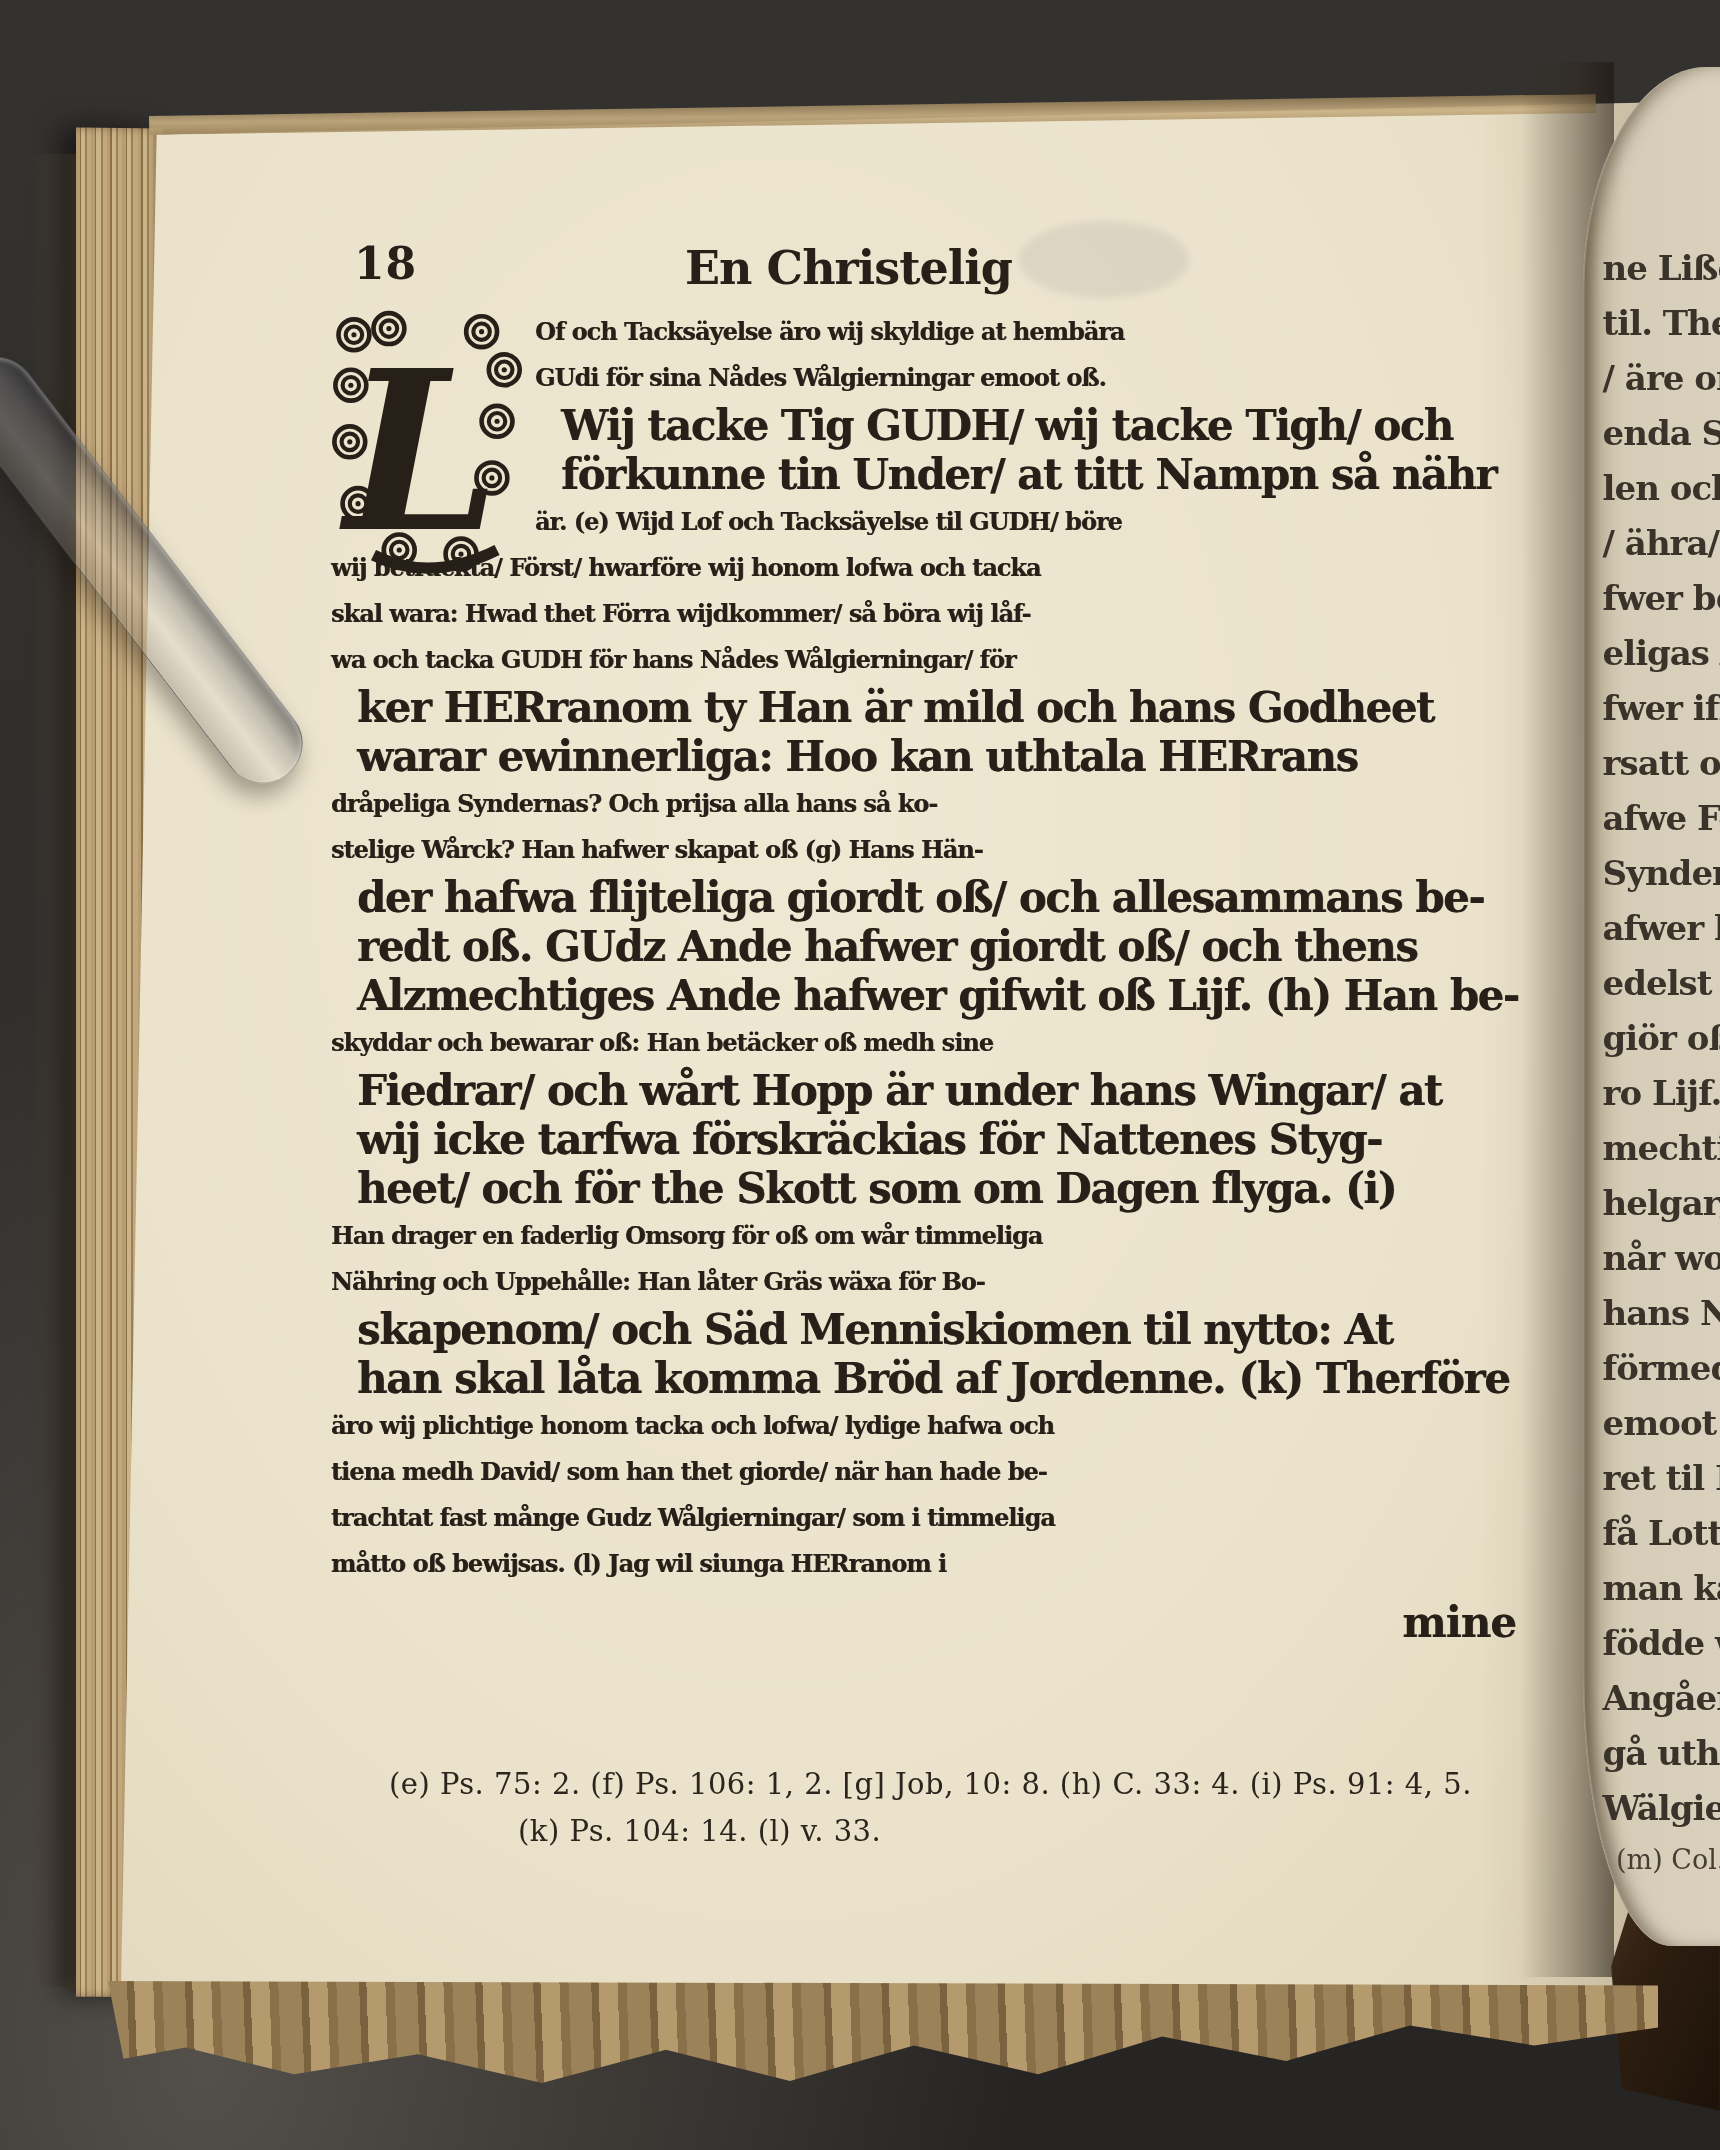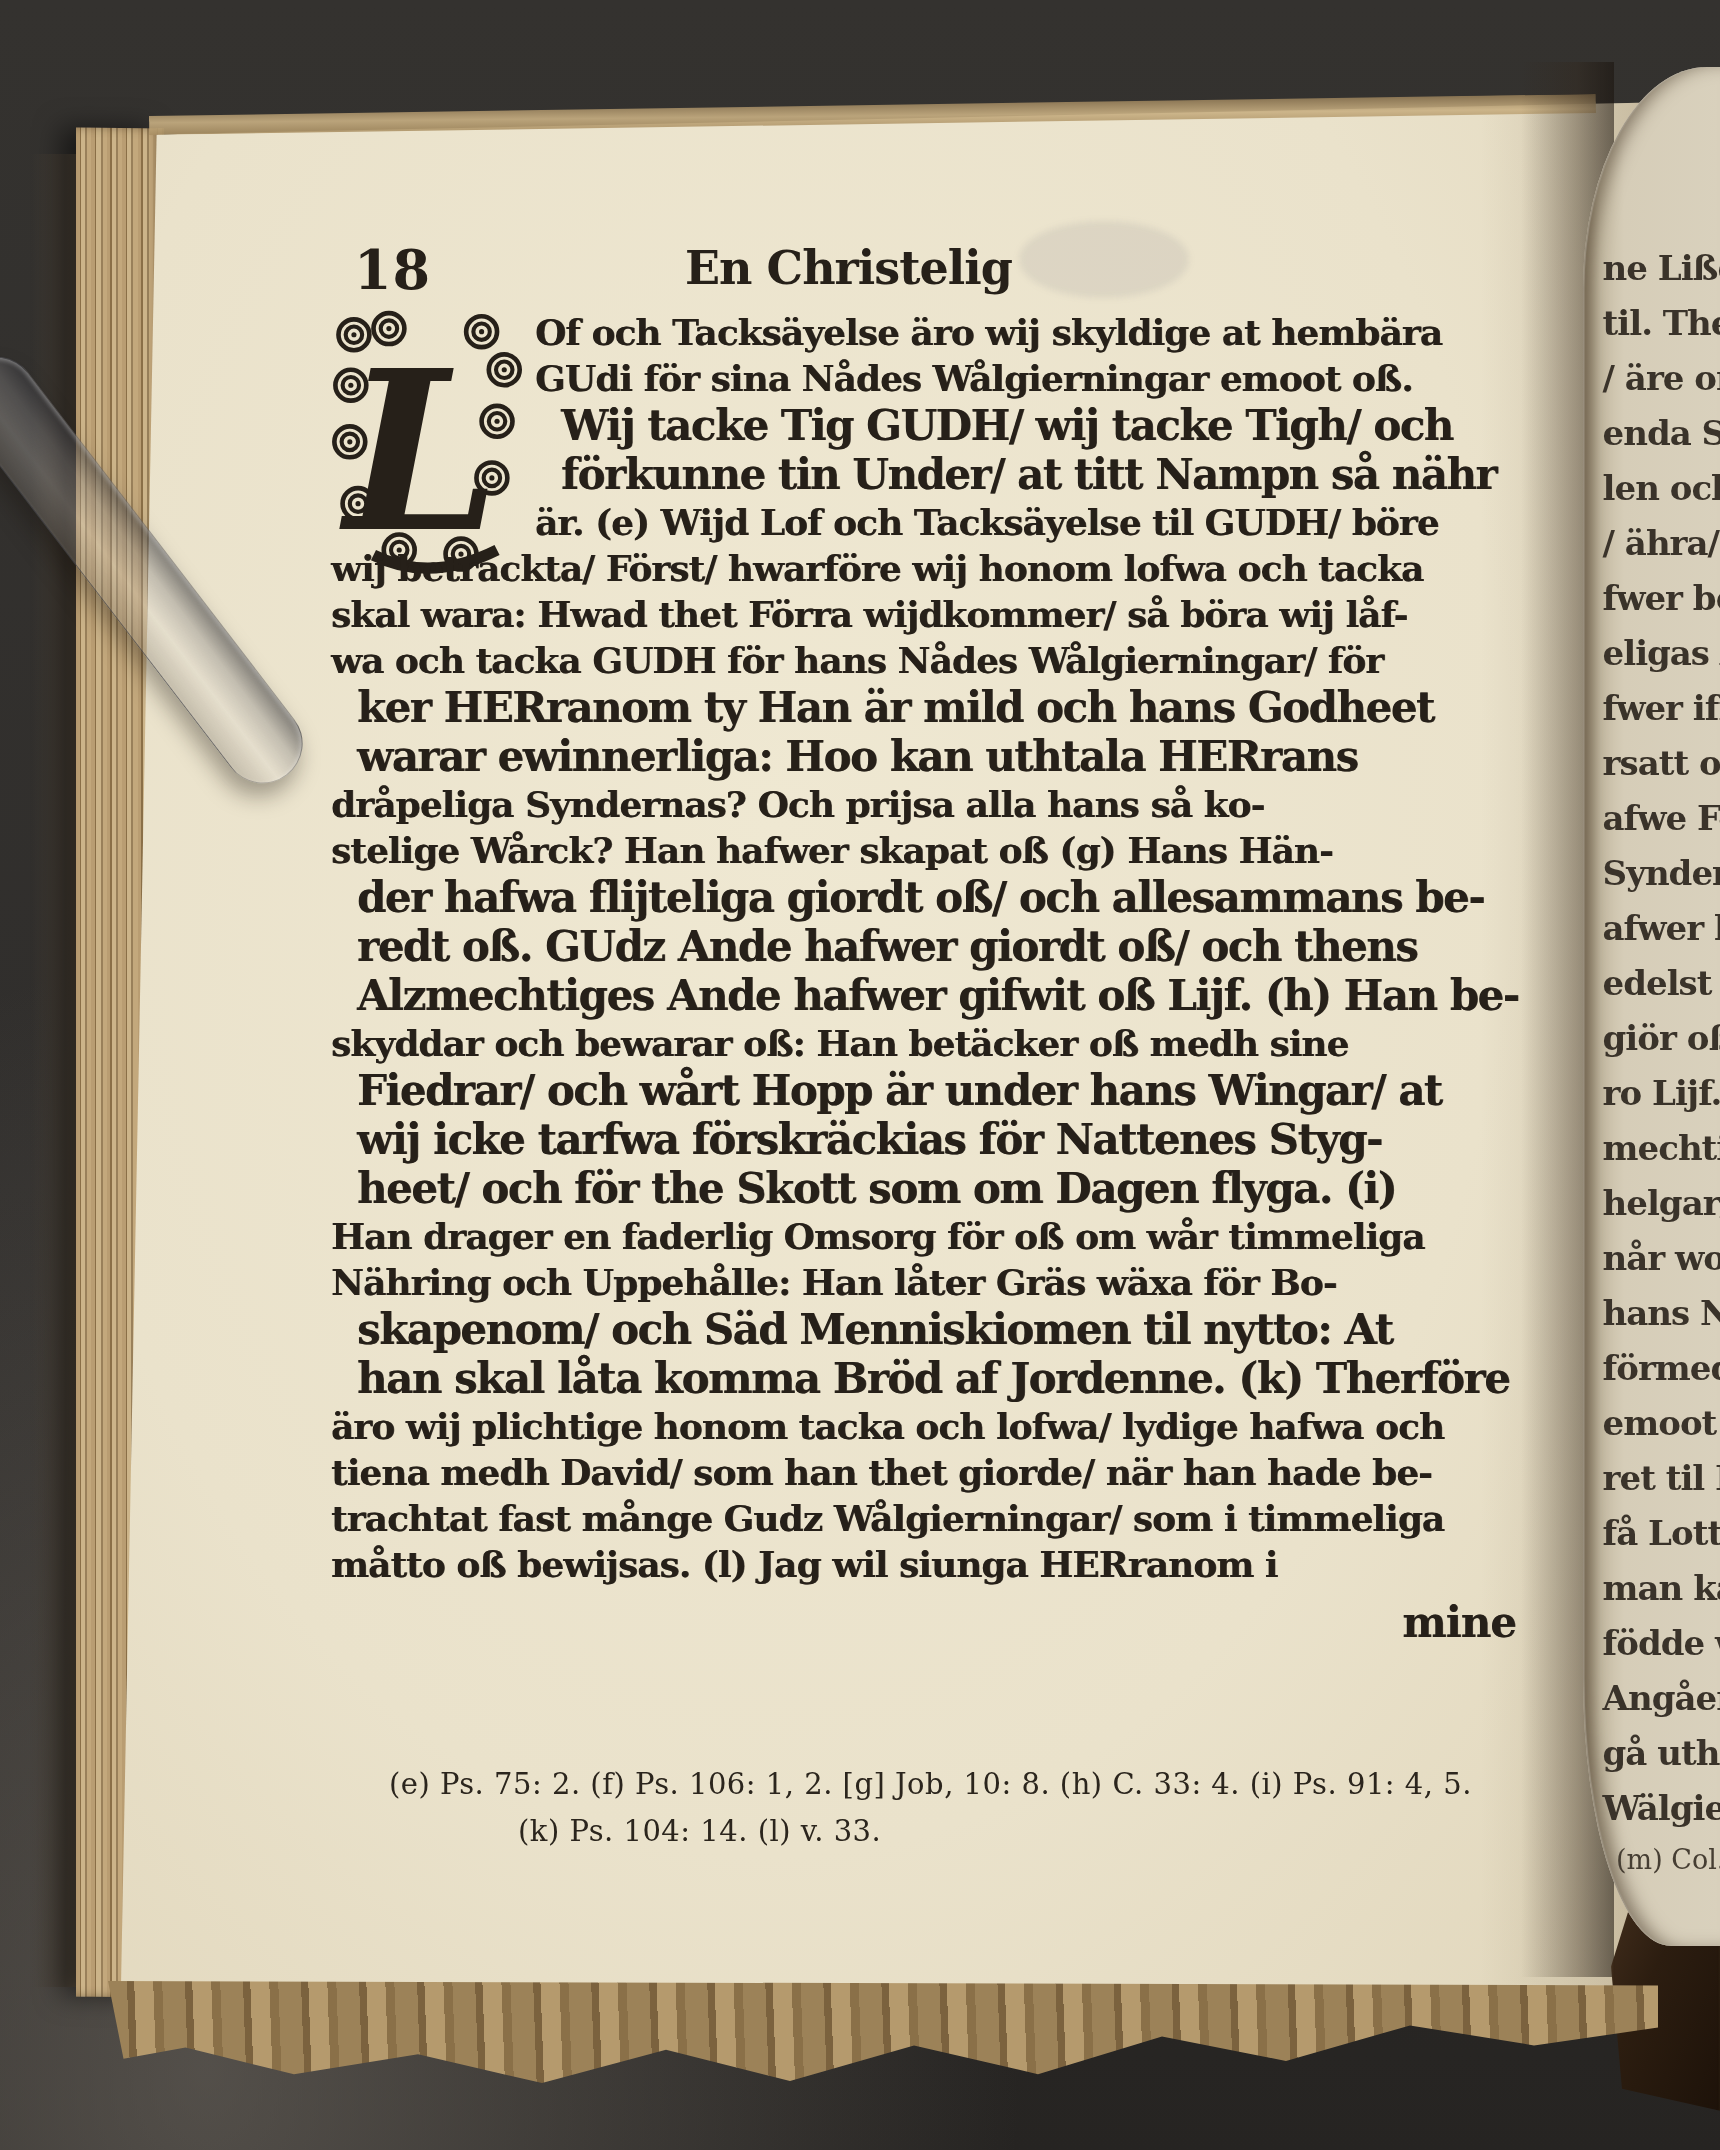--- a/index.html
+++ b/index.html
@@ -17,29 +17,29 @@
     background:linear-gradient(90deg,rgba(20,18,16,0) 0%,rgba(70,62,52,0.8) 60%,#6d5e49 100%);}
   
   .main-page{position:absolute;left:0;top:0;width:1721px;height:2151px;
     clip-path:polygon(9.1% 6.25%,100% 4.7%,100% 93.2%,7.0% 93.6%);
     background:
       linear-gradient(90deg, rgba(150,120,80,0.22) 0%, rgba(0,0,0,0) 5%),
       linear-gradient(270deg, rgba(55,42,28,0.50) 0%, rgba(120,100,70,0.25) 5%, rgba(0,0,0,0) 14%),
       linear-gradient(180deg, rgba(120,100,70,0.15) 0%, rgba(0,0,0,0) 3%, rgba(0,0,0,0) 96%, rgba(120,95,60,0.22) 100%),
       radial-gradient(ellipse at 45% 38%, #efe8d2 0%, #eae2cb 55%, #ded3b7 100%);}
   .ink{color:#262019;}
-  .page-number{position:absolute;left:354px;top:238px;font-size:54px;font-weight:700;letter-spacing:1px;}
+  .page-number{position:absolute;left:354px;top:238px;font-size:44px;font-weight:700;letter-spacing:1px;}
   .running-head{position:absolute;left:685px;top:210px;width:422px;text-align:left;
     font-size:46px;font-weight:700;letter-spacing:-1px;margin-top:31px;}
   
   .dropcap{position:absolute;left:327px;top:308px;width:198px;height:278px;}
   
   .text-block{position:absolute;left:331px;top:309px;width:1190px;}
   .line{height:46px;line-height:46px;white-space:nowrap;overflow:visible;
-    font-weight:700;font-size:36px;letter-spacing:-1px;color:#262019;
+    font-weight:700;font-size:24px;letter-spacing:-1px;color:#262019;
     text-shadow:0.5px 0 0 rgba(38,32,25,0.7);}
   .lg{height:49px;line-height:49px;font-size:42px;letter-spacing:-1.5px;margin-left:26px;}
   .ind{padding-left:204px;}
   .catchword{text-align:right;font-size:42px;height:51px;line-height:51px;padding-right:5.1px;margin-top:10px;}
   .footnotes{position:absolute;left:389px;top:1761px;width:1164px;color:#2b251d;}
   .fn{font-size:29px;line-height:47px;font-weight:400;letter-spacing:0.5px;white-space:nowrap;}
   .fn2{padding-left:129px;}
   
   .gutter-shadow{position:absolute;left:1521px;top:62px;width:93px;height:1915px;
     background:linear-gradient(90deg,rgba(40,30,20,0) 0%,rgba(50,38,26,0.35) 60%,rgba(25,18,12,0.55) 100%);}

